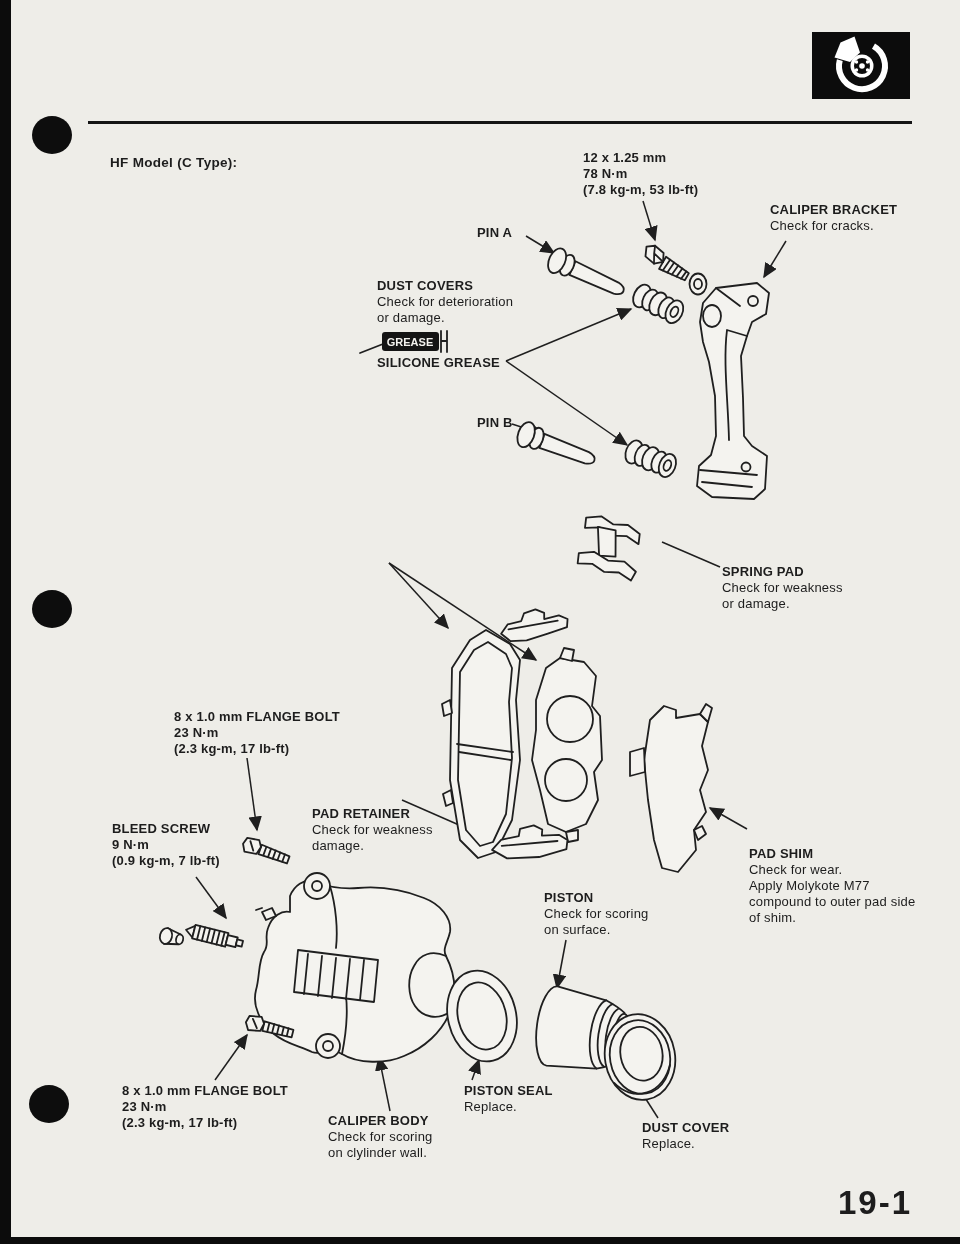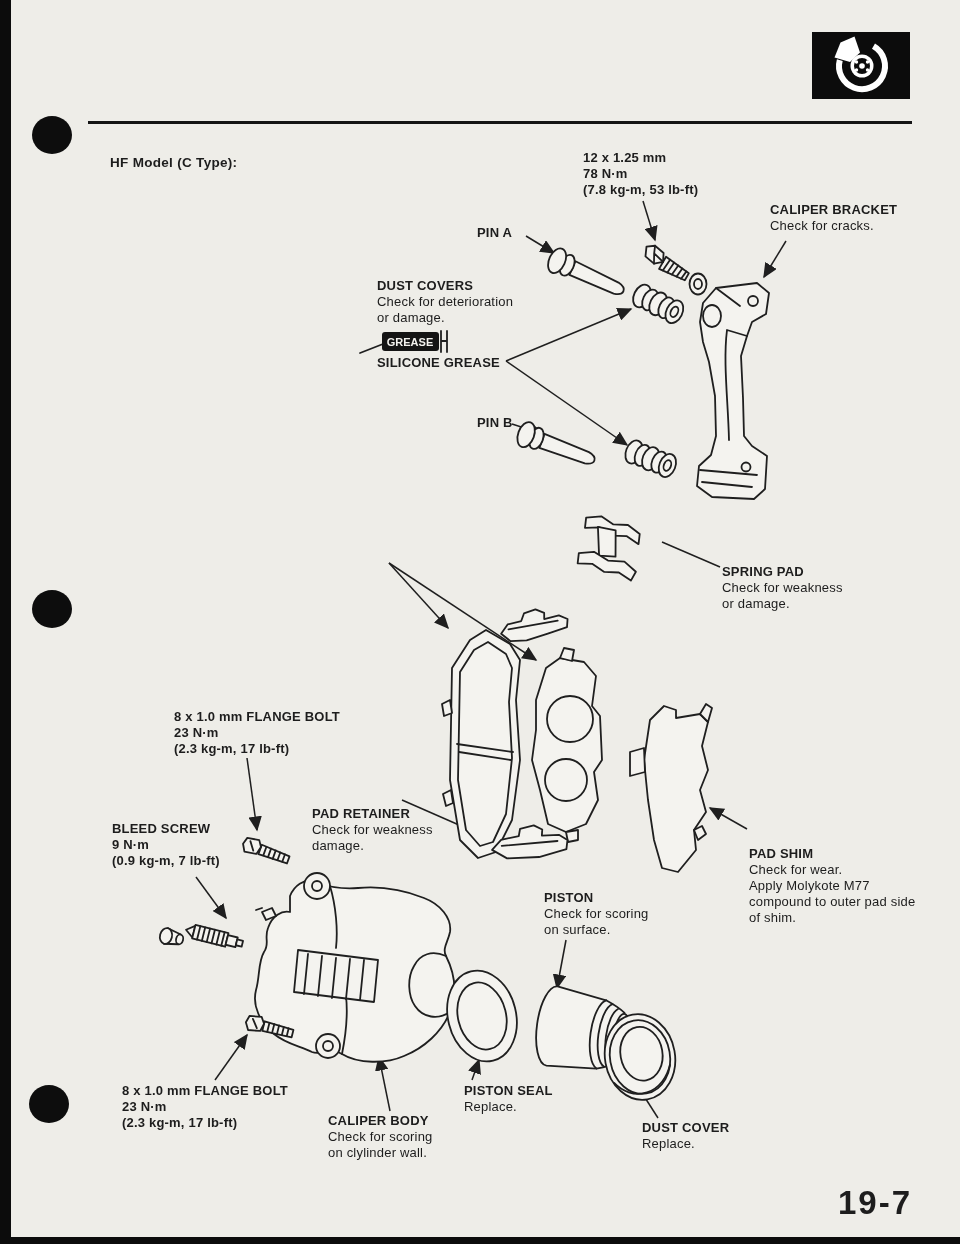--- a/index.html
+++ b/index.html
@@ -329,15 +329,15 @@
   <div class="callout" style="left:464px;top:1083px;">
     <div class="t">PISTON SEAL</div>
     <div class="n">Replace.</div>
   </div>
 
   <div class="callout" style="left:642px;top:1120px;">
     <div class="t">DUST COVER</div>
     <div class="n">Replace.</div>
   </div>
 
-  <div class="pagenum">19-7</div>
+  <div class="pagenum">19-1</div>
 
 </div>
 
 </body></html>

